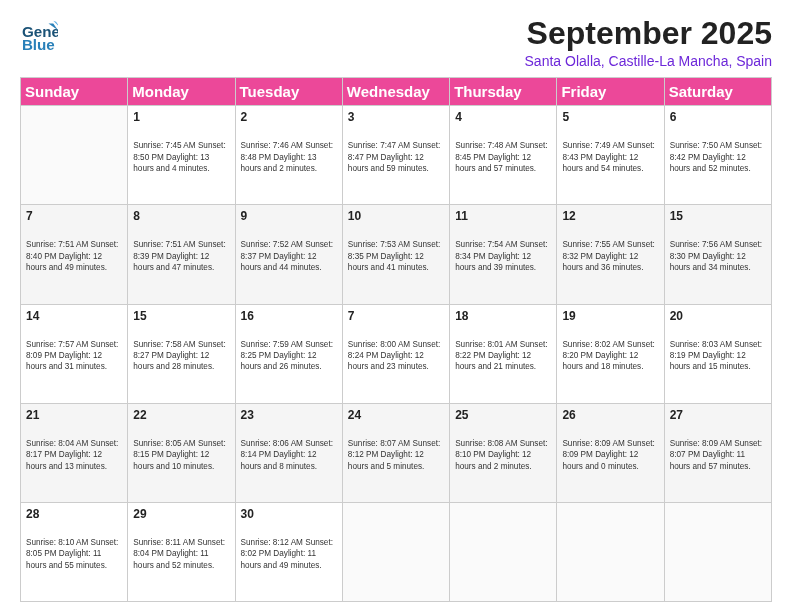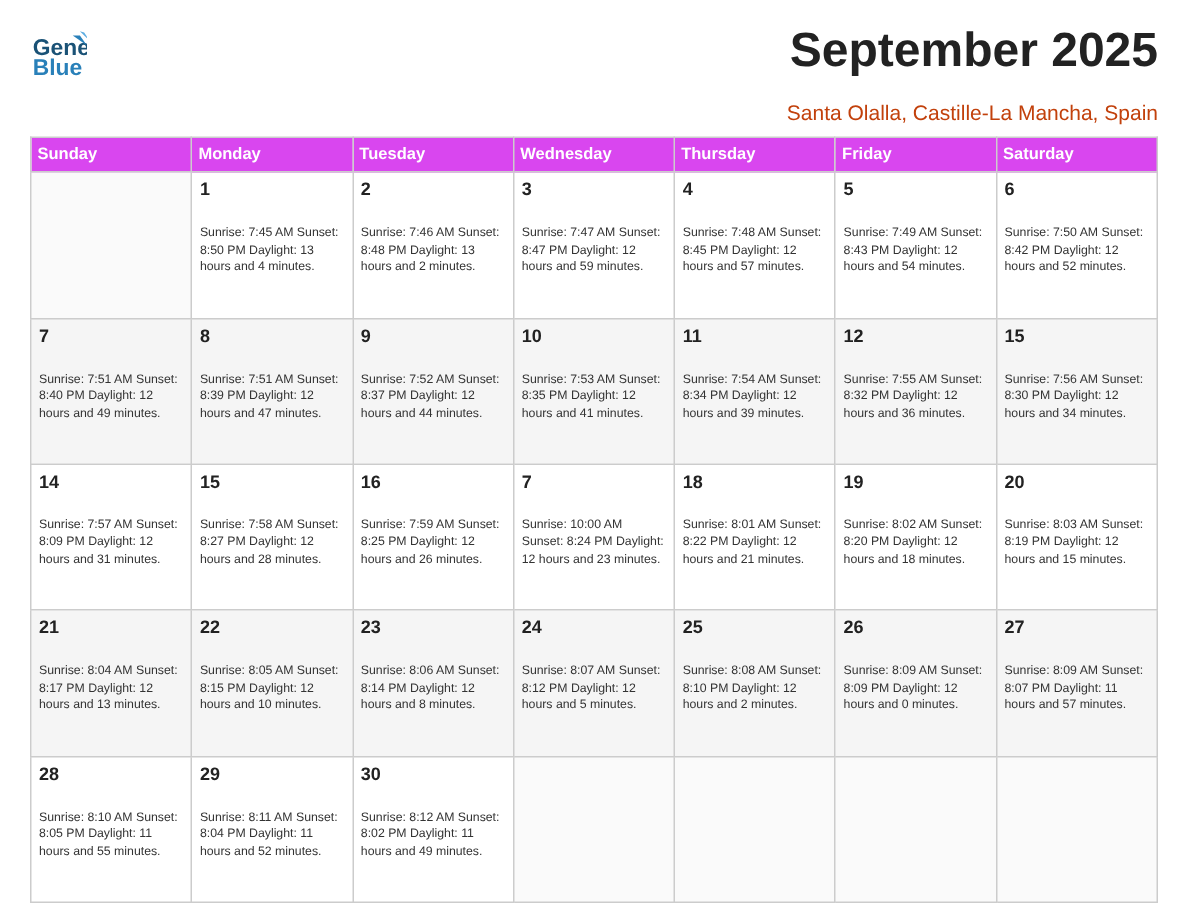--- a/index.html
+++ b/index.html
@@ -40,34 +40,34 @@
       text-align: right;
     }
     .month-title {
       font-size: 32px;
       font-weight: bold;
       color: #222;
       line-height: 1.1;
     }
     .subtitle {
       font-size: 14px;
-      color: #c2410c;
-      margin-top: 16px;
+      color: #6d28d9;
+      margin-top: 2px;
     }
     .calendar {
       flex: 1;
       border: 1px solid #ccc;
       border-collapse: collapse;
       width: 100%;
       table-layout: fixed;
     }
     .calendar th {
-      background-color: #d946ef;
+      background-color: #ec4899;
       color: #fff;
-      font-size: 11px;
+      font-size: 15px;
       font-weight: bold;
       padding: 5px 4px;
       text-align: left;
       border: 1px solid #ccc;
     }
     .calendar td {
       vertical-align: top;
       border: 1px solid #ccc;
       padding: 4px 5px;
       font-size: 8.5px;
@@ -235,21 +235,21 @@
           </td>
           <td>
             <span class="day-num">16</span>
             <div class="day-info">Sunrise: 7:59 AM
 Sunset: 8:25 PM
 Daylight: 12 hours
 and 26 minutes.</div>
           </td>
           <td>
             <span class="day-num">7</span>
-            <div class="day-info">Sunrise: 10:00 AM
+            <div class="day-info">Sunrise: 8:00 AM
 Sunset: 8:24 PM
 Daylight: 12 hours
 and 23 minutes.</div>
           </td>
           <td>
             <span class="day-num">18</span>
             <div class="day-info">Sunrise: 8:01 AM
 Sunset: 8:22 PM
 Daylight: 12 hours
 and 21 minutes.</div>

